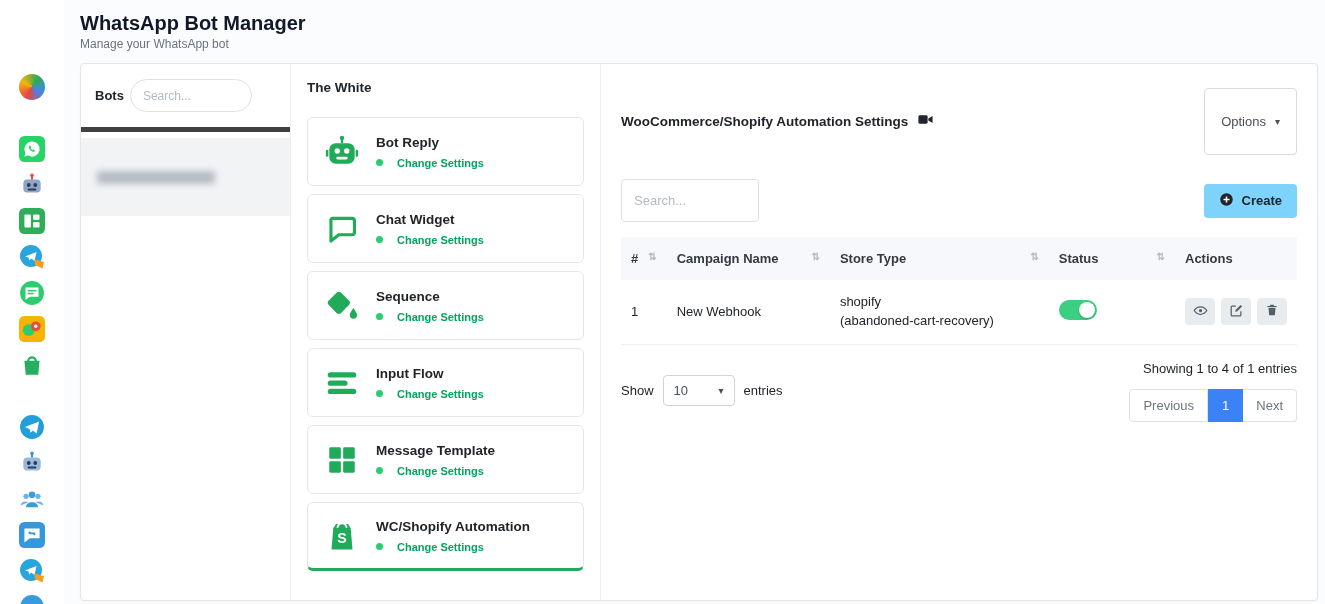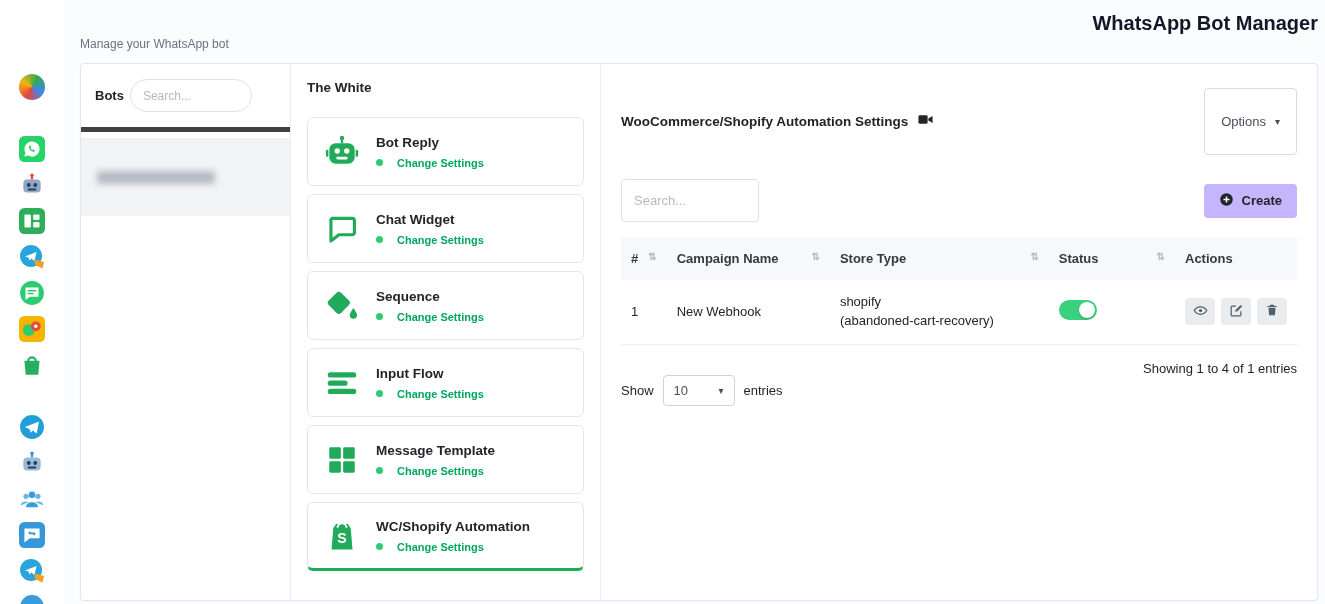--- a/index.html
+++ b/index.html
@@ -19,21 +19,21 @@
   .ricon svg { display: block; width: 26px; height: 26px; }
   .logo-circle {
     border-radius: 50%;
     background: conic-gradient(from 210deg, #e8453c, #f2b50f, #31a852, #4086f4, #e8453c);
   }
   .mt1 { margin-top: 26px; }
   .mt2 { margin-top: 26px; }
 
   
   .main { flex: 1; padding: 8px 7px 0 16px; }
-  .page-title { margin: 4px 0 2px; font-size: 20px; font-weight: bold; color: #111827; text-align: right; }
+  .page-title { margin: 4px 0 2px; font-size: 20px; font-weight: bold; color: #111827; }
   .page-subtitle { font-size: 12px; color: #6b7280; margin-bottom: 12px; }
 
   .card {
     background: #fff; border: 1px solid #e4e7ea; border-radius: 4px;
     display: flex; height: 538px; box-shadow: 0 1px 2px rgba(0,0,0,.03); overflow: hidden;
   }
 
   
   .col-bots { width: 210px; flex-shrink: 0; border-right: 1px solid #eceef1; }
   .bots-head {
@@ -80,21 +80,21 @@
   .caret { font-size: 10px; color: #495057; }
 
   .controls { display: flex; justify-content: space-between; align-items: center; margin-top: 24px; }
   .table-search {
     width: 138px; height: 43px; border: 1px solid #dee2e6; border-radius: 4px;
     padding: 0 12px; font-size: 13px; outline: none; color: #495057;
     font-family: "Liberation Sans", sans-serif;
   }
   .table-search::placeholder { color: #b4bac1; }
   .create-btn {
-    display: flex; align-items: center; gap: 8px; background: #c4b5fd; border: none;
+    display: flex; align-items: center; gap: 8px; background: #7dd3fc; border: none;
     border-radius: 4px; padding: 8px 15px; font-size: 13px; color: #212529;
     cursor: pointer; font-weight: bold; font-family: "Liberation Sans", sans-serif;
   }
 
   table { width: 100%; border-collapse: collapse; margin-top: 15px; }
   thead tr { background: #f6f8fb; }
   th { padding: 14px 10px; font-size: 13px; color: #343a40; text-align: left; }
   .thwrap { display: flex; justify-content: space-between; align-items: flex-start; gap: 6px; }
   .sort { color: #b3bac2; font-size: 10px; line-height: 1; padding-top: 1px; }
   td { padding: 13px 10px; font-size: 13px; color: #212529; border-bottom: 1px solid #eef1f4; vertical-align: middle; }
@@ -478,19 +478,24 @@
           <div class="show-group">
             <span>Show</span>
             <div class="page-select">
               <span>10</span>
               <span class="caret">▾</span>
             </div>
             <span>entries</span>
           </div>
           <div class="footer-right">
             <div class="summary">Showing 1 to 4 of 1 entries</div>
+            <div class="pagination">
+              <button class="pg prev">Previous</button>
+              <button class="pg active">1</button>
+              <button class="pg next">Next</button>
+            </div>
           </div>
         </div>
 
       </div>
     </section>
   </main>
 </div>
 
 </body></html>

